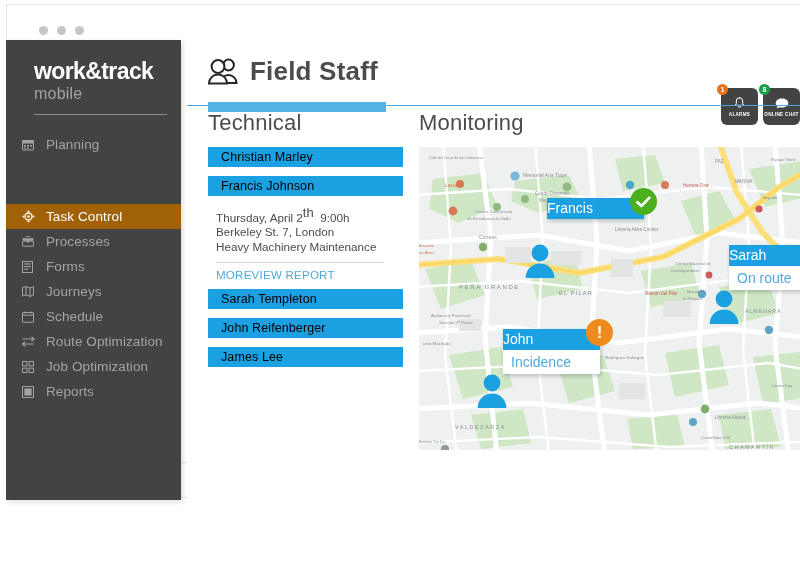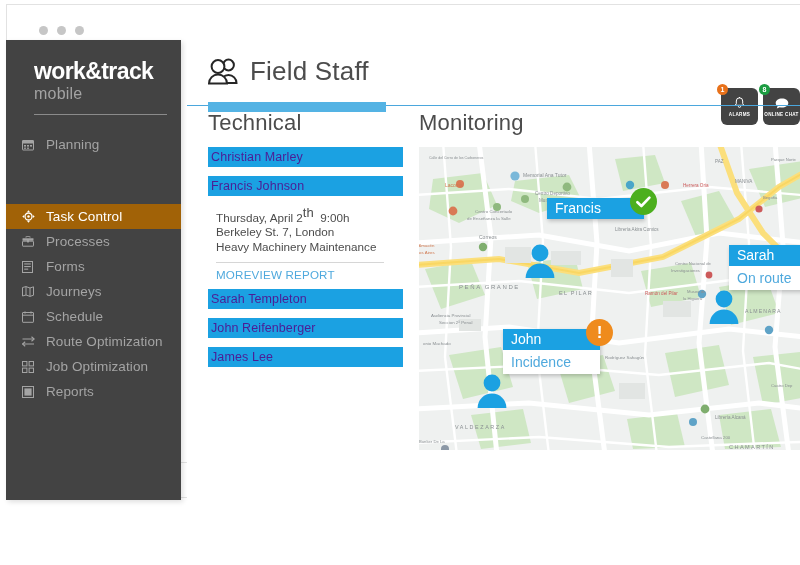--- a/index.html
+++ b/index.html
@@ -130,21 +130,21 @@
     position: absolute;
     left: 20px;
     top: 17px;
   }
   #page-title {
     position: absolute;
     left: 63px;
     top: 16px;
     font-size: 26px;
     color: #4c4c4c;
-    font-weight: 400;
+    font-weight: 700;
     letter-spacing: 0.2px;
   }
   #header-rule {
     position: absolute;
     left: 0;
     top: 65px;
     width: 100%;
     height: 1px;
     background: #4ba7dd;
   }
@@ -217,24 +217,24 @@
   }
   #technical-panel {
     width: 195px;
     margin-left: 21px;
     flex: 0 0 auto;
   }
   #technical-panel .panel-title { margin-bottom: 11px; }
   .staff-row {
     height: 20px;
     background: #1ba1e2;
-    color: #4c1d95;
+    color: #000000;
     font-size: 12.5px;
     line-height: 20px;
-    padding-left: 3px;
+    padding-left: 13px;
     margin-bottom: 9px;
     box-sizing: border-box;
     cursor: pointer;
     letter-spacing: 0.1px;
     overflow: hidden;
     white-space: nowrap;
   }
   .staff-detail {
     padding: 1px 0 0 8px;
     margin-bottom: 7px;
@@ -282,21 +282,21 @@
     width: 97px;
     background: #ffffff;
     box-shadow: 1px 2px 4px rgba(0,0,0,0.22);
   }
   .callout-name {
     background: #1ba1e2;
     color: #ffffff;
     font-size: 14px;
     line-height: 21px;
     height: 21px;
-    padding-left: 8px;
+    padding-left: 0;
     font-weight: 300;
     box-sizing: border-box;
     overflow: hidden;
     white-space: nowrap;
   }
   .callout-status {
     color: #4fa9dd;
     font-size: 14px;
     line-height: 24px;
     height: 24px;

